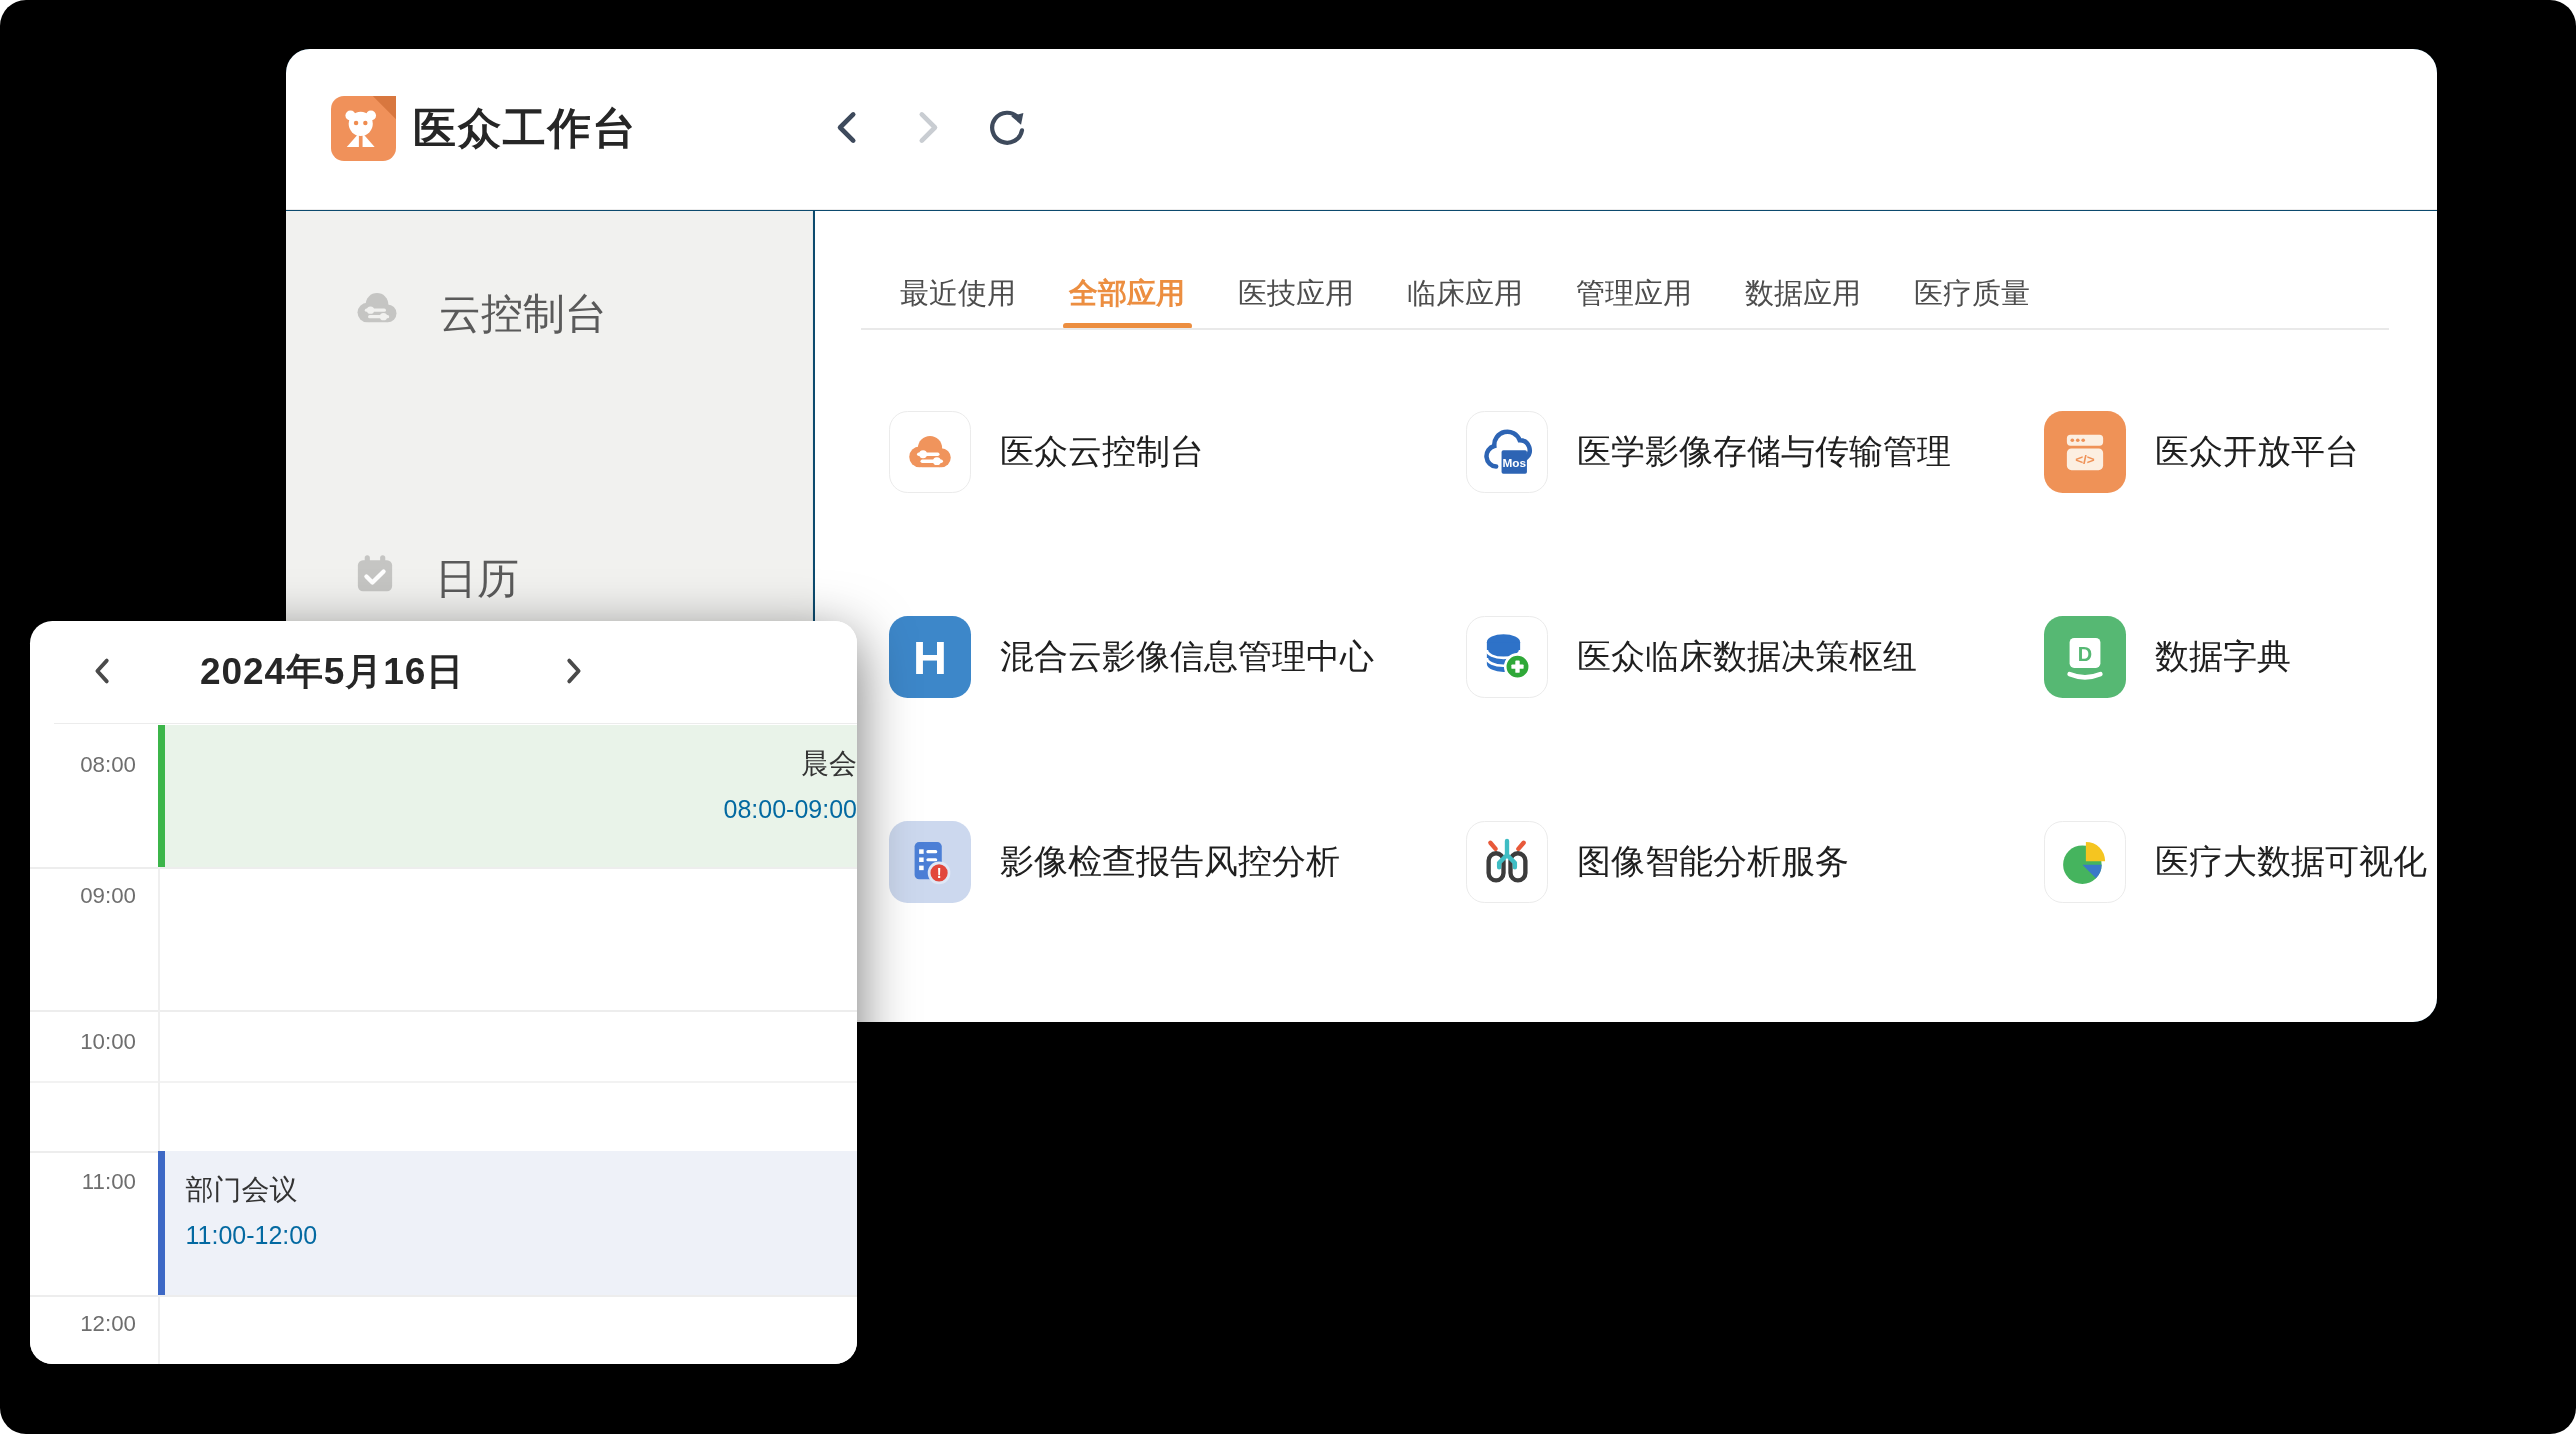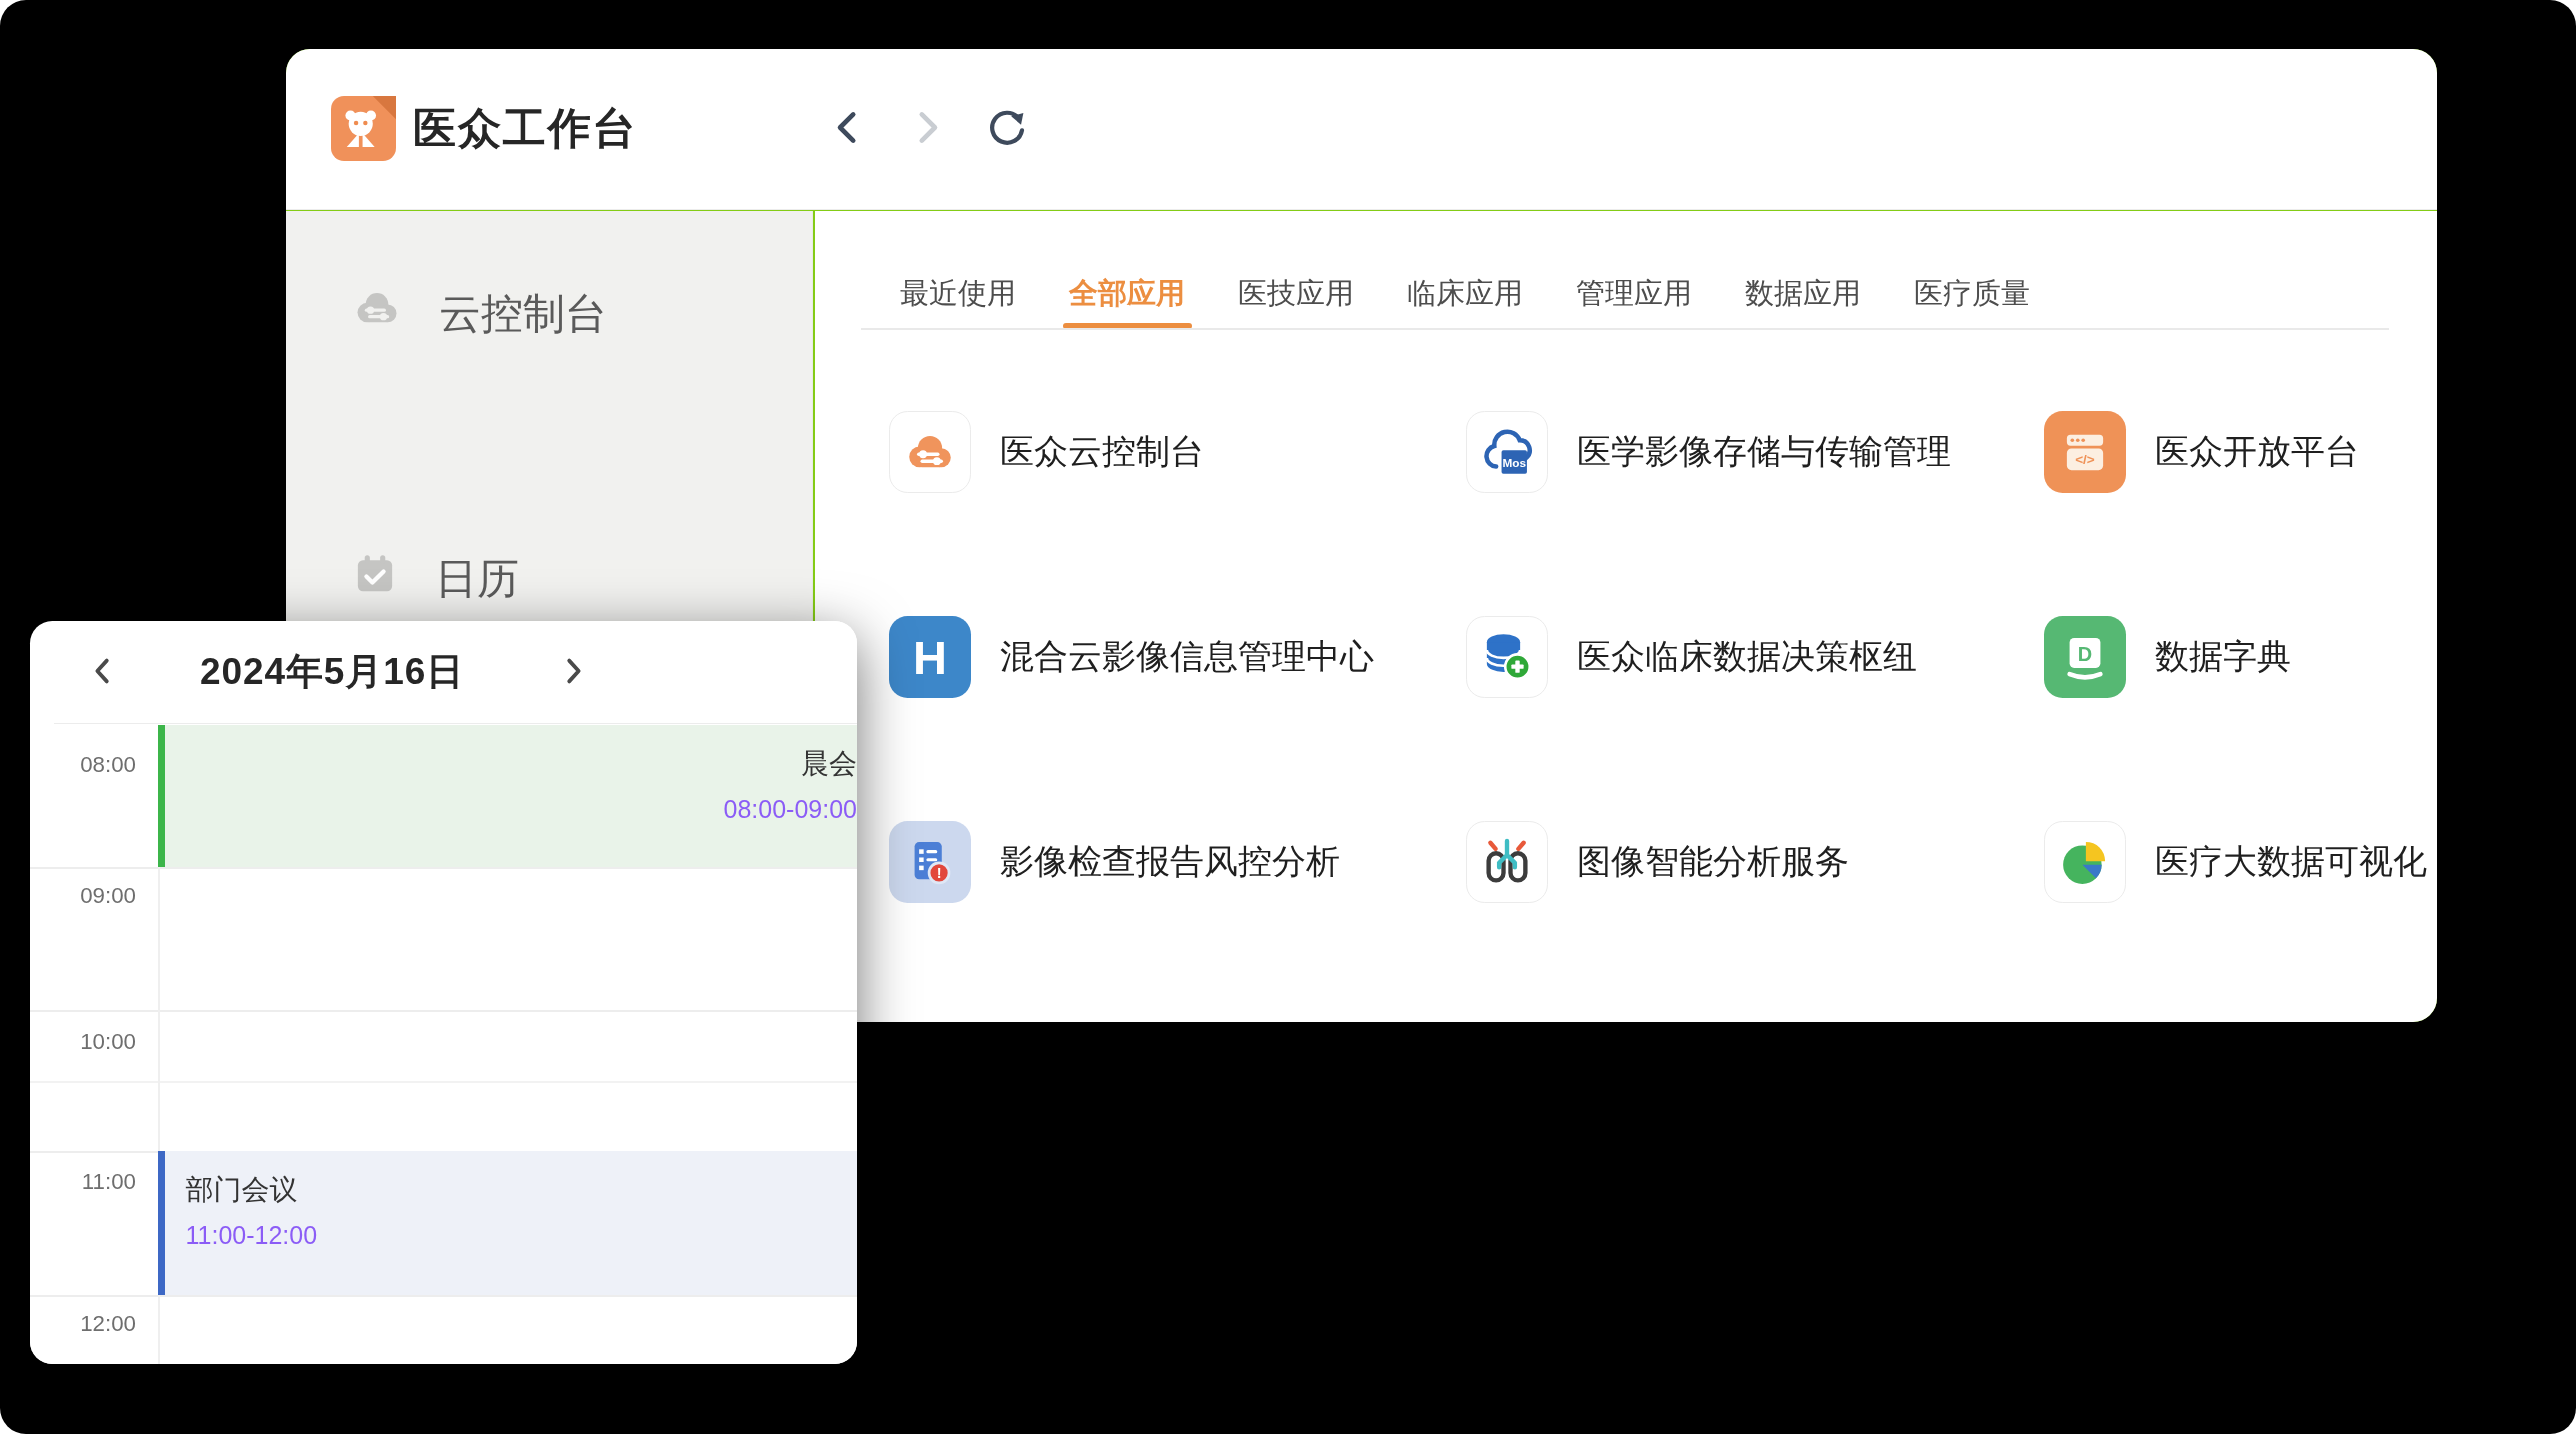--- a/index.html
+++ b/index.html
@@ -1,20 +1,20 @@
 <!DOCTYPE html>
 <html style="font-size:15px"><head>
 <meta charset="utf-8">
 <style>
   html,body{margin:0;padding:0;background:#ffffff;}
   body{width:2576px;height:1434px;font-family:"Liberation Sans",sans-serif;}
   .stage{position:relative;width:2576px;height:1434px;background:#000;border-radius:26px;overflow:hidden;}
 
   
-  .window{position:absolute;left:286px;top:49px;width:2151px;height:973px;background:#84cc16;
+  .window{position:absolute;left:286px;top:49px;width:2151px;height:973px;background:#0c4a6e;
           border-radius:24px;overflow:hidden;box-shadow:0 13px 47px rgba(0,0,0,.55);}
   .win-header{position:absolute;left:0;top:0;right:0;height:160px;background:#fff;border-bottom:1.9px solid #ececec;}
   .logo{position:absolute;left:45px;top:47px;width:65px;height:65px;}
   .win-title{position:absolute;left:127px;top:0;height:160px;display:flex;align-items:center;
              font-size:43px;font-weight:700;color:#262626;letter-spacing:1.9px;}
   .nav-btn{position:absolute;top:56px;width:48px;height:48px;display:flex;align-items:center;justify-content:center;cursor:pointer;}
   .nav-back{left:538px}.nav-fwd{left:616px}.nav-refresh{left:696px}
 
   
   .sidebar{position:absolute;left:0;top:162px;width:527px;bottom:0;background:#f1f1ef;border-right:1.9px solid #e9e9e7;box-sizing:border-box;}
@@ -54,21 +54,21 @@
   .hl-0{top:142px}.hl-1{top:285px}.hl-2{top:426px}.hl-3{top:570px}
   .hl-half{top:356px;background:#f2f2f2;}
   .v-line{position:absolute;left:128px;top:0;bottom:0;width:1.9px;background:#efefef;}
   .time-label{position:absolute;left:0;width:106px;text-align:right;font-size:22.3px;color:#6e6e6e;}
   .tl-0{top:27px}.tl-1{top:158px}.tl-2{top:304px}.tl-3{top:444px}.tl-4{top:586px}
   .event{position:absolute;left:128px;right:0;border-left:7.4px solid;box-sizing:border-box;padding:18.6px 0 0 20.5px;cursor:pointer;}
   .ev-0{top:0;height:142px;background:#e9f3e9;border-color:#3cb54a;text-align:right;}
   .ev-1{top:142px;height:142px;background:#fdf4e5;border-color:#f5a623;}
   .ev-2{top:426px;height:144px;background:#eef1f8;border-color:#3d68c5;}
   .event-title{font-size:28px;color:#333;margin:1.9px 0 11.2px 0;}
-  .event-time{font-size:25px;color:#8b5cf6;}
+  .event-time{font-size:25px;color:#0369a1;}
   .pill{width:302px;height:34px;border-radius:17px;background:#fff;margin:1.9px 0 15px 0;}
 </style>
 </head>
 <body>
 
 <div class="stage">
 
   <div class="window">
 
     <div class="win-header">

